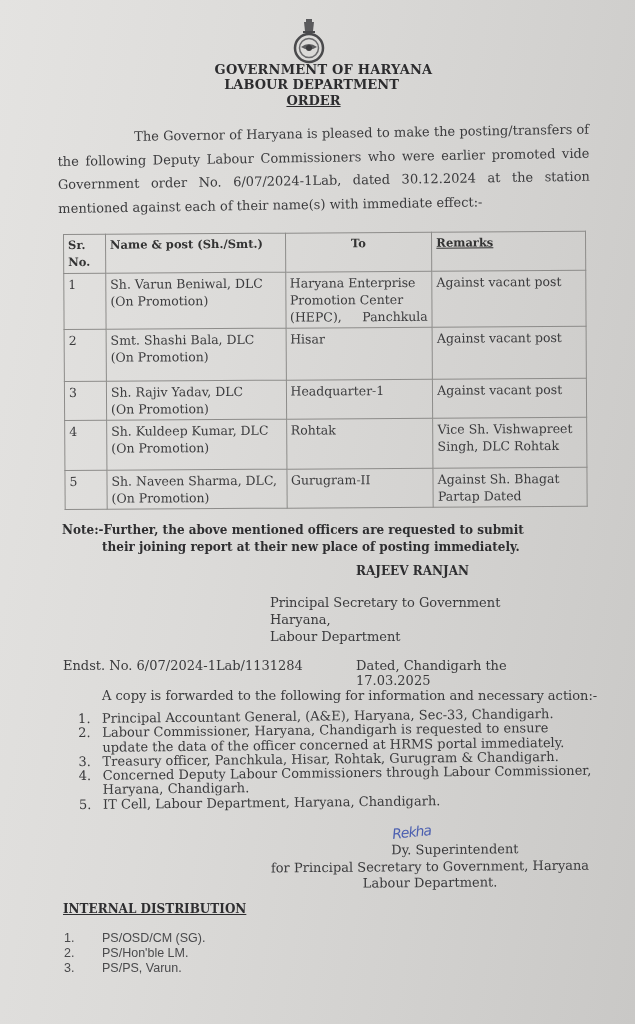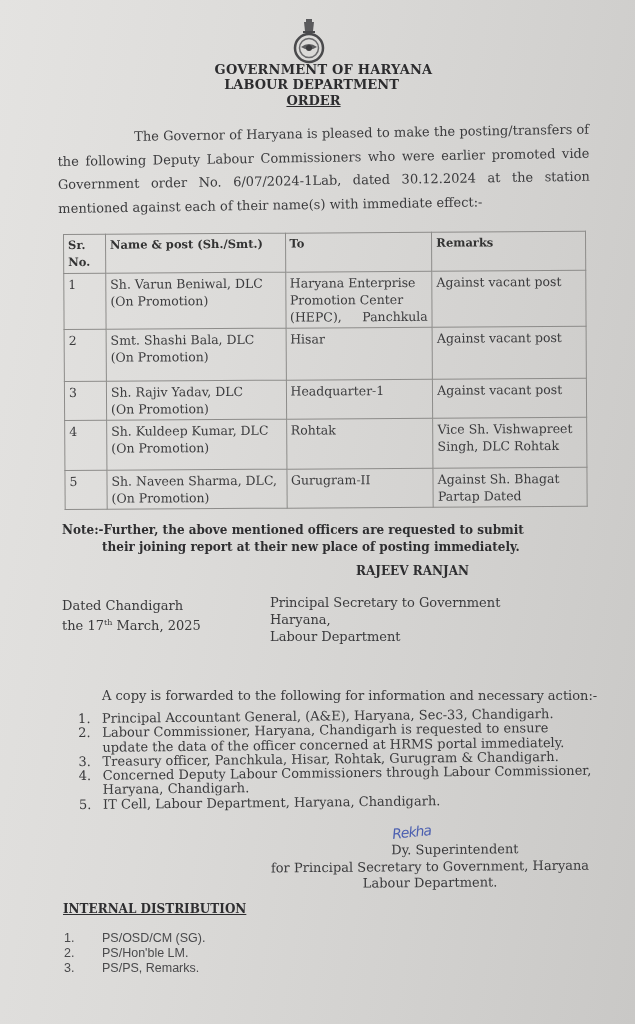--- a/index.html
+++ b/index.html
@@ -28,22 +28,22 @@
     table.order {
       position: absolute; left: 63px; top: 234px; width: 523px;
       border-collapse: collapse; font-size: 12.5px; color: #3c3c3e;
       transform: rotate(-0.35deg); transform-origin: left top;
     }
     table.order td, table.order th {
       border: 1px solid #8d8c8a; vertical-align: top;
       padding: 2px 4px; text-align: left; line-height: 17px;
     }
     table.order th { font-weight: bold; font-size: 11.5px; color: #333; height: 33px; }
-    table.order th.to { }
-    .c1 { width: 42px; } .c2 { width: 180px; } .c3 { width: 147px; } .c4 { width: 154px; }
+    table.order th.to { text-align: center; }
+    .c1 { width: 42px; } .c2 { width: 180px; } .c3 { width: 147px; } .c4 { width: 154px; text-decoration: underline; }
     .just { text-align: justify; text-align-last: justify; }
     .note {
       position: absolute; left: 62px; top: 522px; font-size: 12px; font-weight: bold;
       line-height: 17px; color: #2e2e30;
     }
     .note .l2 { padding-left: 40px; display: block; }
     .sig-name { position: absolute; left: 356px; top: 564px; font-size: 12px; font-weight: bold; color: #2e2e30; }
     .sig-title { position: absolute; left: 270px; top: 594px; width: 290px; text-align: left; font-size: 13px; line-height: 17px; }
     .dated { position: absolute; left: 62px; top: 597px; font-size: 13px; line-height: 17px; }
     .dated sup { font-size: 8px; }
@@ -138,25 +138,25 @@
     <span>Note:-Further, the above mentioned officers are requested to submit</span>
     <span class="l2">their joining report at their new place of posting immediately.</span>
   </div>
 
   <div class="sig-name">RAJEEV RANJAN</div>
   <div class="sig-title">
     <span>Principal Secretary to Government Haryana,</span><br>
     <span>Labour Department</span>
   </div>
 
-  <div class="dated">
-    <span>Dated Chandigarh</span><br>
-    <span>the 17</span><sup>th</sup><span> March, 2025</span>
-  </div>
-
+
+  <div class="endst">
+    <span>Endst. No. 6/07/2024-1Lab/1131284</span>
+    <span class="right">Dated, Chandigarh the 17.03.2025</span>
+  </div>
 
   <div class="fwd">A copy is forwarded to the following for information and necessary action:-</div>
 
   <ol class="copy">
     <li>
         <span class="num">1.</span>
         <span>Principal Accountant General, (A&amp;E), Haryana, Sec-33, Chandigarh.</span>
       </li>
     <li>
         <span class="num">2.</span>
@@ -188,17 +188,17 @@
     <li>
         <span class="num">1.</span>
         <span>PS/OSD/CM (SG).</span>
       </li>
     <li>
         <span class="num">2.</span>
         <span>PS/Hon'ble LM.</span>
       </li>
     <li>
         <span class="num">3.</span>
-        <span>PS/PS, Remarks.</span>
+        <span>PS/PS, Varun.</span>
       </li>
   </ol>
 
 </div>
 
 </body></html>

